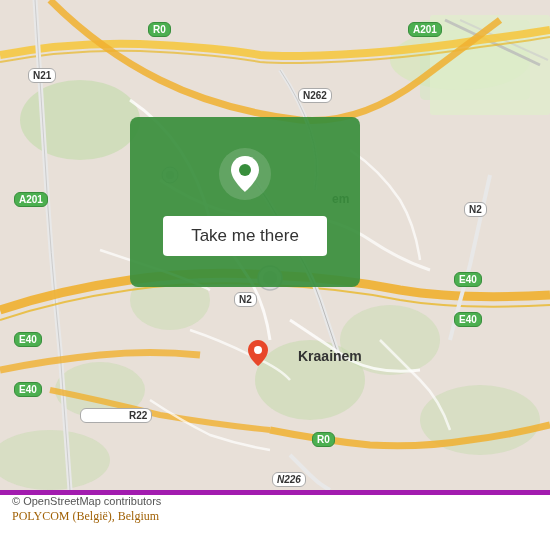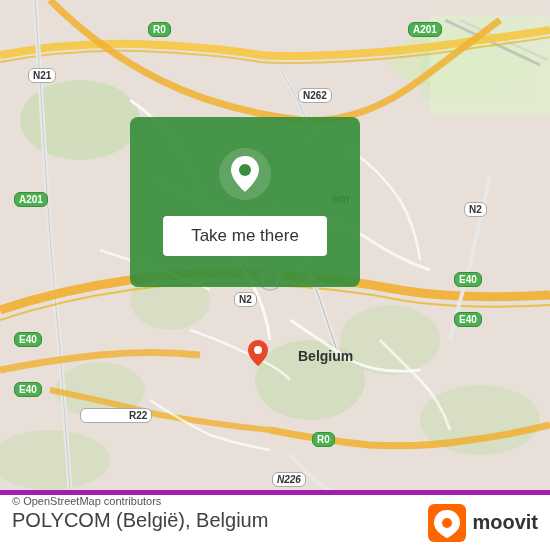--- a/index.html
+++ b/index.html
@@ -79,23 +79,24 @@
       flex-direction: column;
     }
 
     .copyright-text {
       font-size: 11px;
       color: #555;
       margin-bottom: 2px;
     }
 
     .location-text {
-      font-size: 20px;
-      color: #404040;
+      font-size: 12px;
+      color: #a16207;
       font-weight: 400;
+      font-family: Liberation Serif, serif;
     }
 
     
     .moovit-logo {
       display: flex;
       align-items: center;
       gap: 6px;
     }
 
     .moovit-icon {
@@ -214,21 +215,21 @@
   <div class="road-badge" style="left:464px;top:202px;">N2</div>
   <div class="road-badge" style="left:234px;top:292px;">N2</div>
   <div class="road-badge green" style="left:454px;top:272px;">E40</div>
   <div class="road-badge green" style="left:454px;top:312px;">E40</div>
   <div class="road-badge green" style="left:14px;top:332px;">E40</div>
   <div class="road-badge green" style="left:14px;top:382px;">E40</div>
   <div class="road-badge" style="left:80px;top:408px;padding-left:48px;">R22</div>
   <div class="road-badge green" style="left:312px;top:432px;">R0</div>
   <div class="road-badge" style="left:272px;top:472px;font-style:italic;">N226</div>
 
-  <div class="city-label" style="left:298px;top:348px;">Belgium</div>
+  <div class="city-label" style="left:298px;top:348px;">Kraainem</div>
   <div class="city-label" style="left:332px;top:192px;font-size:12px;">em</div>
 
   <div class="popup-overlay">
 
     <svg class="popup-pin" viewBox="0 0 52 52" xmlns="http://www.w3.org/2000/svg">
       <circle cx="26" cy="26" r="26" fill="rgba(255,255,255,0.15)"></circle>
       <path d="M26 8 C18,8 12,14 12,22 C12,32 26,44 26,44 C26,44 40,32 40,22 C40,14 34,8 26,8 Z" fill="white"></path>
       <circle cx="26" cy="22" r="6" fill="#388e3c"></circle>
     </svg>
 
@@ -240,21 +241,13 @@
     <circle cx="10" cy="10" r="4" fill="white"></circle>
   </svg>
 </div>
 
 <div id="info-bar">
   <div class="info-left">
     <span class="copyright-text">© OpenStreetMap contributors</span>
     <span class="location-text">POLYCOM (België), Belgium</span>
   </div>
 
-  <div class="moovit-logo">
-    <svg class="moovit-icon" viewBox="0 0 38 38" xmlns="http://www.w3.org/2000/svg">
-      <rect width="38" height="38" rx="6" fill="#ff6600"></rect>
-      <path d="M19 6 C11,6 6,12 6,19 C6,28 19,34 19,34 C19,34 32,28 32,19 C32,12 27,6 19,6 Z" fill="white"></path>
-      <circle cx="19" cy="19" r="5" fill="#ff6600"></circle>
-    </svg>
-    <span class="moovit-text">moovit</span>
-  </div>
 </div>
 
 </body></html>

